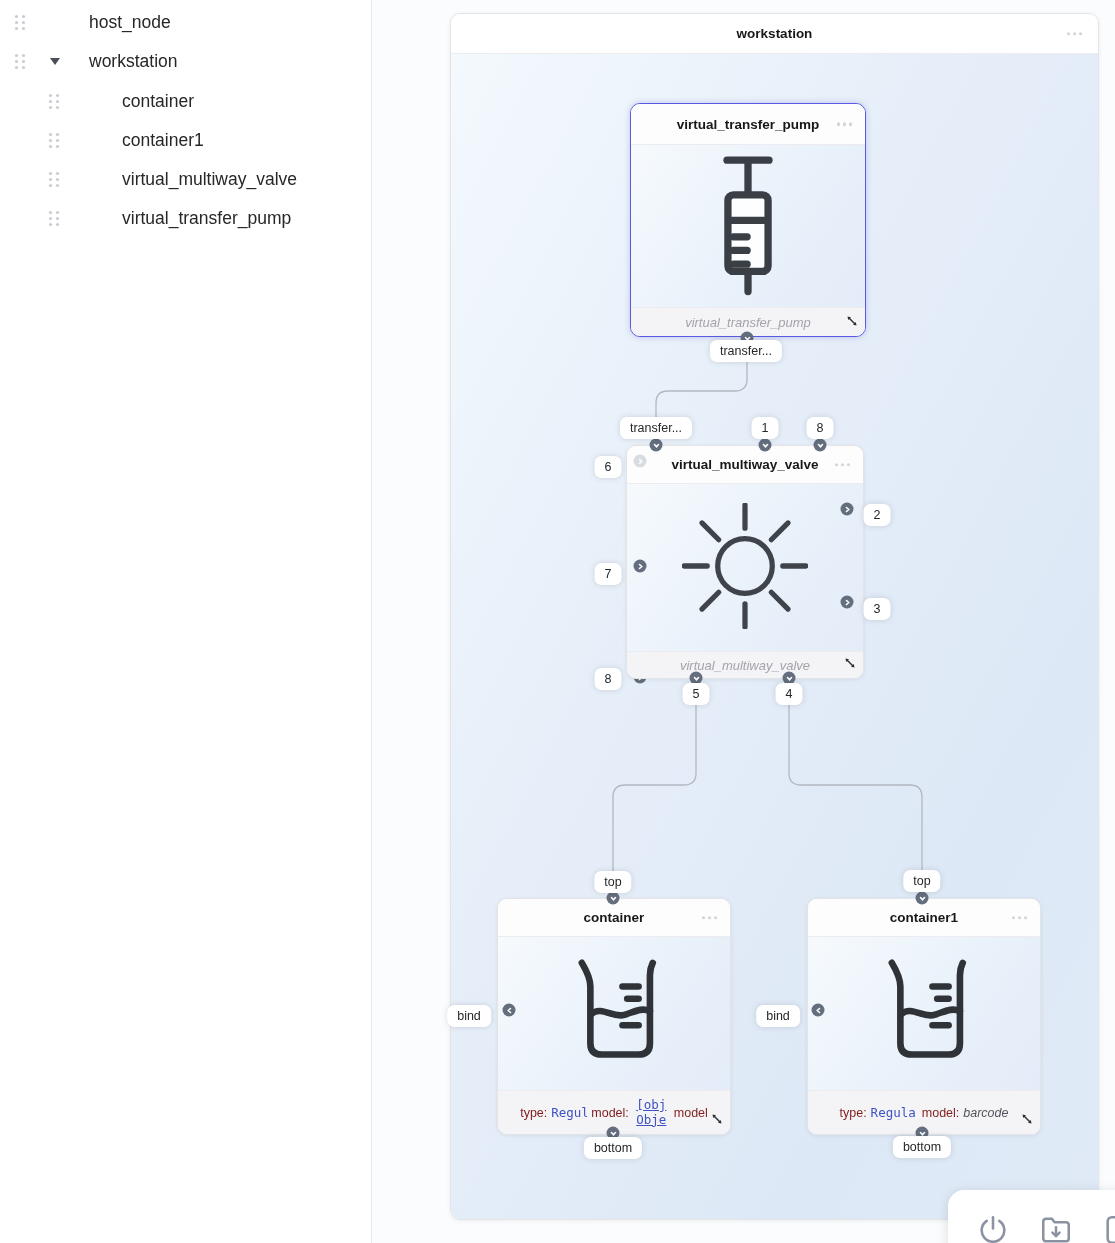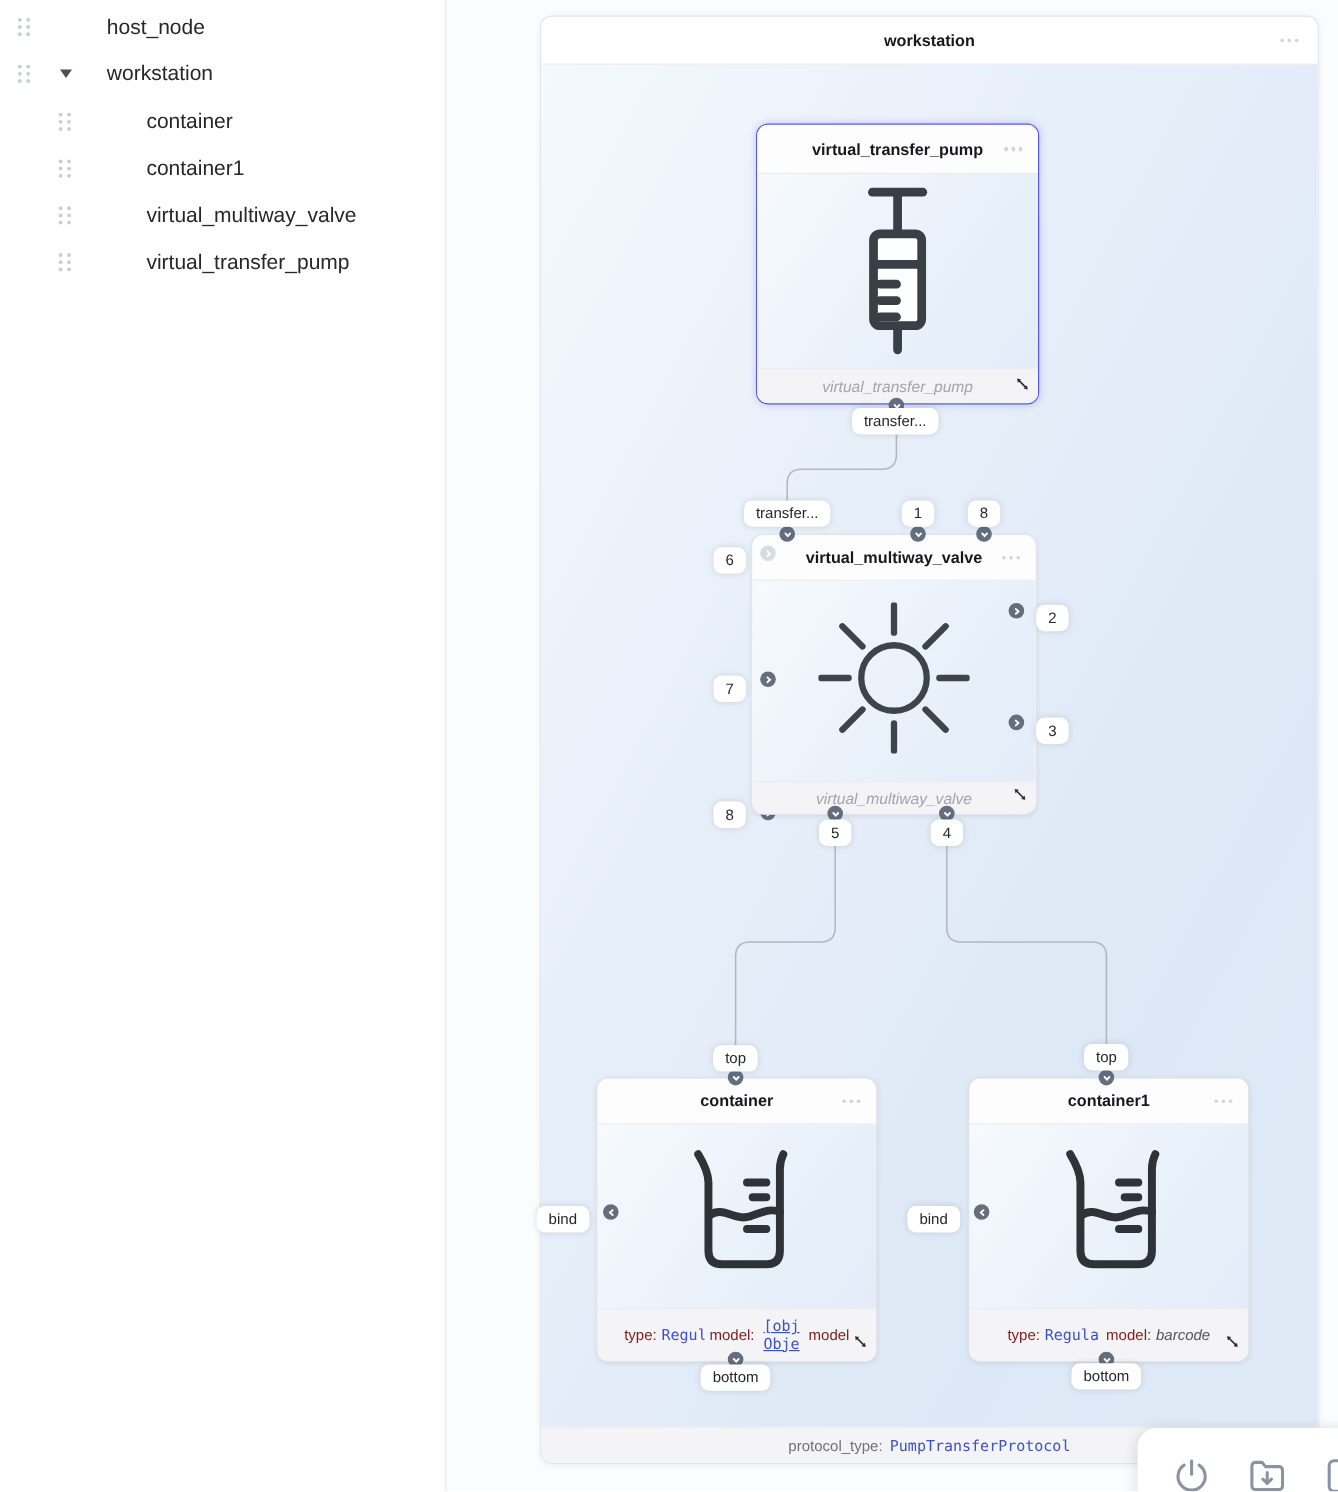--- a/index.html
+++ b/index.html
@@ -186,24 +186,20 @@
   <div class="workstation">
     <div class="ws-header">
       <span class="ws-title">workstation</span>
       <span class="dots">
           <i></i>
           <i></i>
           <i></i>
         </span>
     </div>
     <div class="ws-body"></div>
-    <div class="ws-footer">
-      <span class="proto-label">protocol_type:</span>
-      <span class="mono-val">PumpTransferProtocol</span>
-    </div>
   </div>
 
   <svg class="edges">
     <g fill="none" stroke="#b3b8c0" stroke-width="1.3">
       <path d="M747 338 L747 379 Q747 391 735 391 L668 391 Q656 391 656 403 L656 442"></path>
       <path d="M696 678 L696 773 Q696 785 684 785 L625 785 Q613 785 613 797 L613 896"></path>
       <path d="M789 678 L789 773 Q789 785 801 785 L910 785 Q922 785 922 797 L922 896"></path>
     </g>
   </svg>
 

